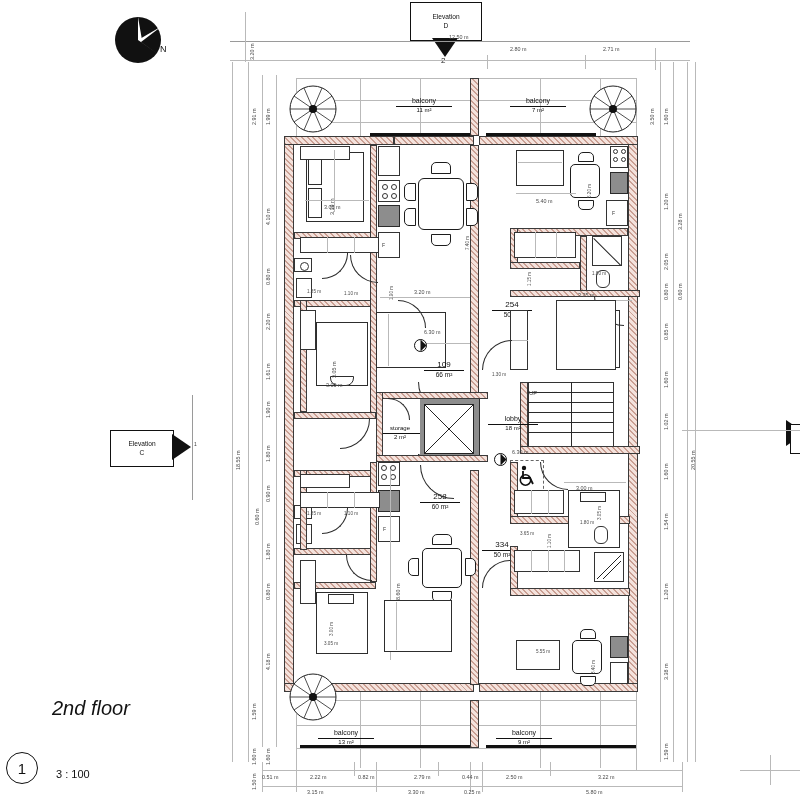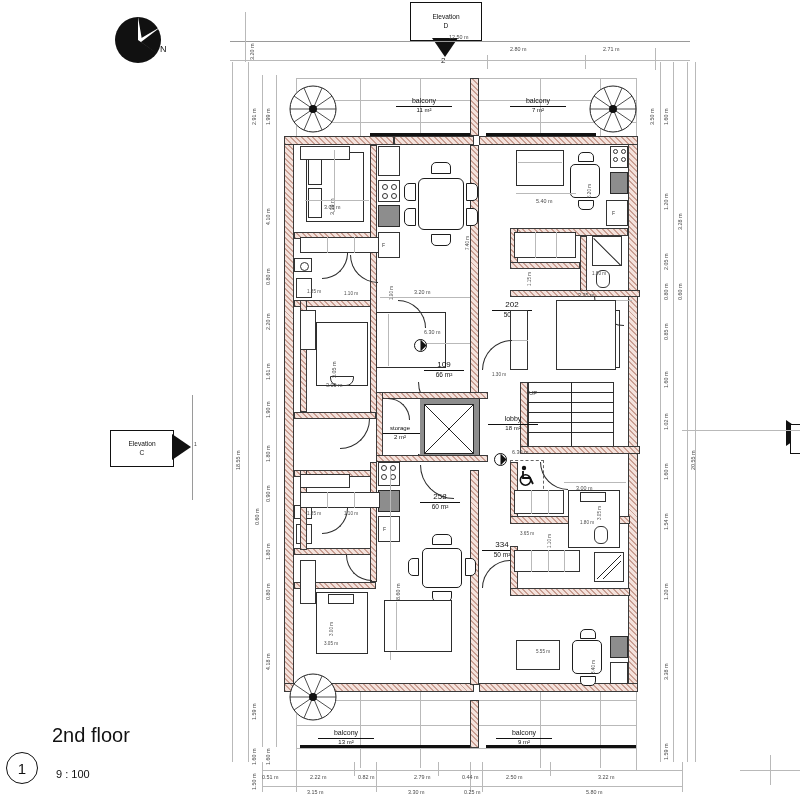--- a/index.html
+++ b/index.html
@@ -307,21 +307,21 @@
     <span>66 m²</span>
   </div>
 
   <div class="doorR" style="left:322px;top:253px;width:26px;height:26px;"></div>
   <div class="door" style="left:350px;top:255px;width:28px;height:28px;"></div>
   <div class="doorTR" style="left:398px;top:300px;width:28px;height:28px;"></div>
   <div class="doorR" style="left:340px;top:419px;width:30px;height:30px;"></div>
   <div class="door" style="left:418px;top:382px;width:34px;height:34px;"></div>
 
   <div class="unit" style="left:492px;top:300px;width:40px;">
-    <b>202</b>
+    <b>254</b>
     <span>50 m²</span>
   </div>
 
   <div class="sofa" style="left:516px;top:150px;width:48px;height:36px;"></div>
   <div class="hthin" style="left:518px;top:162px;width:44px;"></div>
 
   <div class="tbl" style="left:570px;top:164px;width:30px;height:34px;border-radius:5px;"></div>
   <div class="chairH" style="left:578px;top:152px;width:16px;height:10px;border-radius:5px 5px 0 0;"></div>
   <div class="chairH" style="left:578px;top:200px;width:16px;height:10px;border-radius:0 0 5px 5px;"></div>
   <div class="dimv" style="left:588px;top:198px;font-size:4.6px;">5.20 m</div>
@@ -595,16 +595,16 @@
   <div class="dim" style="left:586px;top:790px;">5.80 m</div>
   <div class="dimv" style="left:252px;top:790px;">1.50 m</div>
 
   <div class="hthin" style="left:682px;top:430px;width:118px;"></div>
   <div class="hthin" style="left:740px;top:770px;width:60px;"></div>
   <div class="vthin" style="left:770px;top:755px;height:30px;"></div>
 
   <div class="circ" style="left:6px;top:752px;width:30px;height:30px;">
     <span>1</span>
   </div>
-  <div class="title" style="left:52px;top:724px;">2nd floor</div>
-  <div class="scale" style="left:56px;top:768px;">9 : 100</div>
+  <div class="title" style="left:52px;top:697px;font-style:italic;">2nd floor</div>
+  <div class="scale" style="left:56px;top:768px;">3 : 100</div>
 
 </div>
 
 </body></html>

